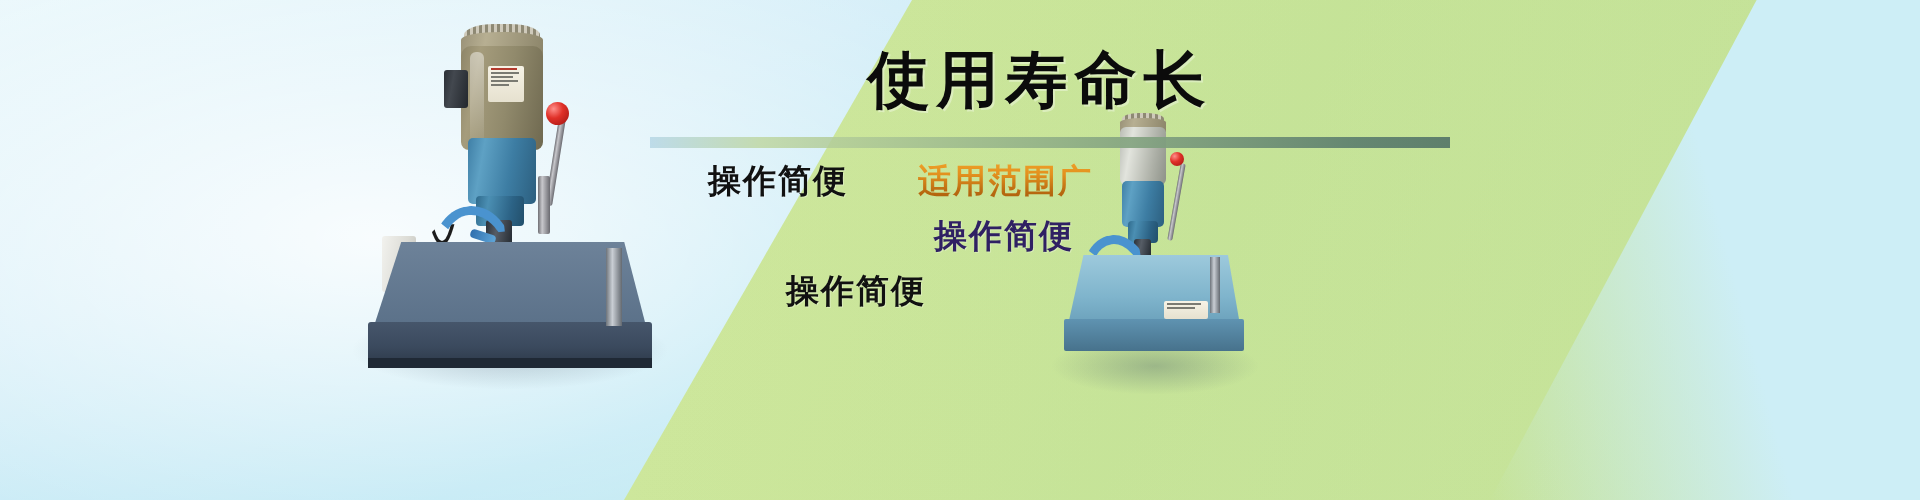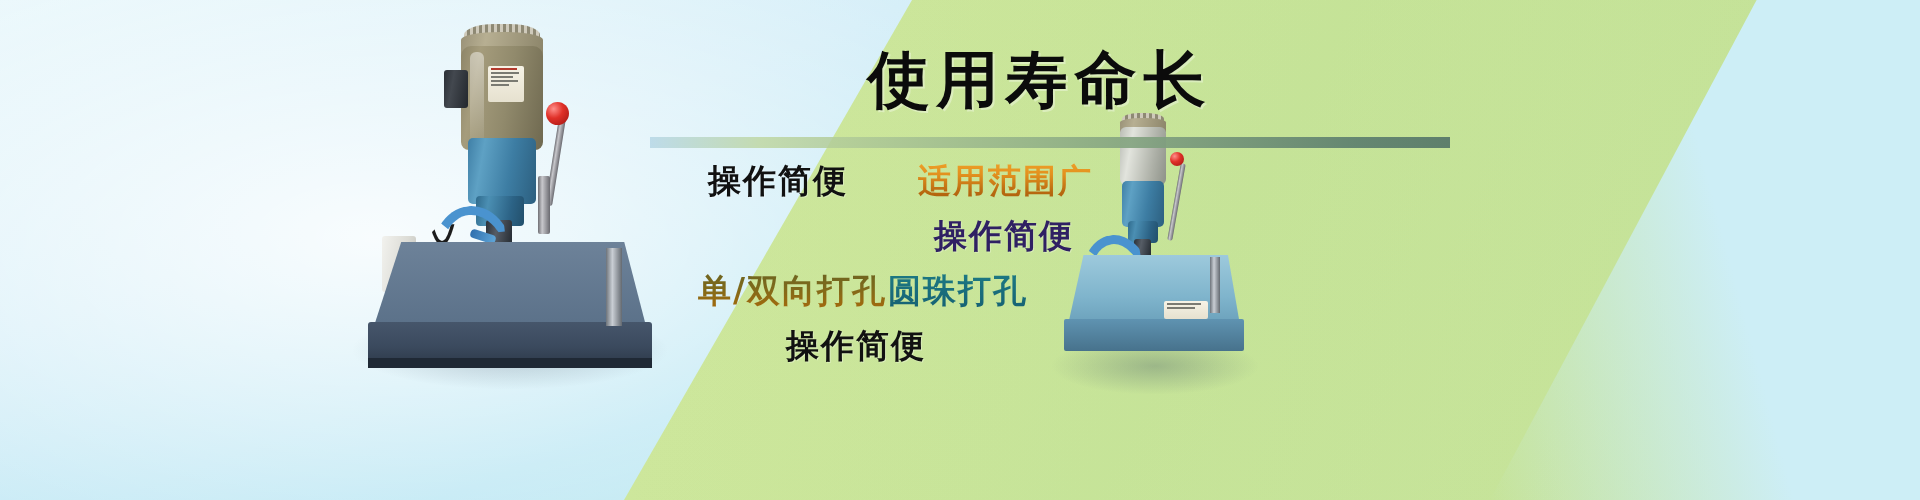--- a/index.html
+++ b/index.html
@@ -308,24 +308,20 @@
 
       <div class="frow">
         <span class="feat f-black" style="left:48px;  top:0;">操作简便</span>
         <span class="feat f-orange" style="left:258px; top:0;">适用范围广</span>
       </div>
 
       <div class="frow">
         <span class="feat f-purple" style="left:274px; top:0;">操作简便</span>
       </div>
 
-      <div class="frow">
-        <span class="feat f-olive" style="left:38px;  top:0;">单/双向打孔</span>
-        <span class="feat f-teal" style="left:228px; top:0;">圆珠打孔</span>
-      </div>
 
       <div class="frow">
         <span class="feat f-black" style="left:126px; top:0;">操作简便</span>
       </div>
 
     </div>
   </div>
 
 </div>
 

